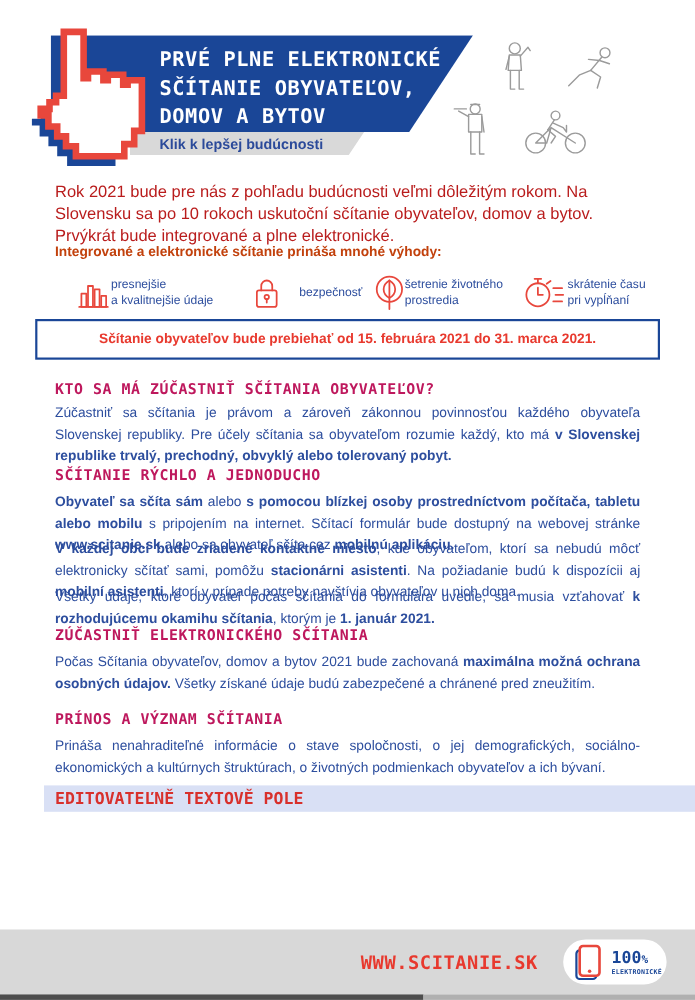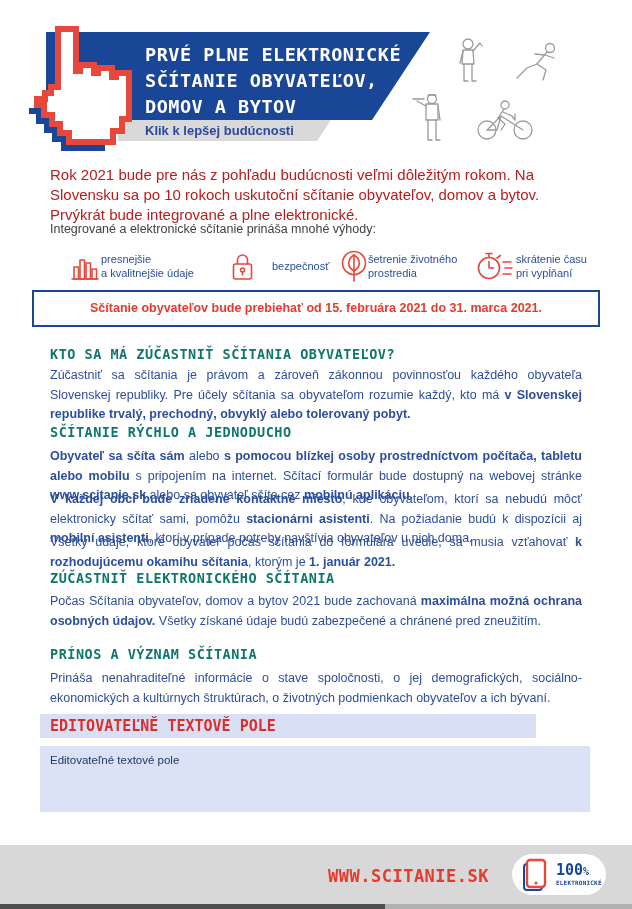--- a/index.html
+++ b/index.html
@@ -12,31 +12,31 @@
   .banner-title{padding:10px 0 0 99px;color:#ffffff;
           font-family:"DejaVu Sans Mono",monospace;font-weight:bold;
           font-size:18.5px;line-height:26px;letter-spacing:.5px;white-space:nowrap;}
   .tagline-strip{left:118px;top:120px;width:213px;height:21px;background:#d9d9d9;
           clip-path:polygon(0 0,100% 0,calc(100% - 14px) 100%,0 100%);}
   .tagline-strip span{display:block;padding-left:27px;font-size:13px;line-height:21px;
           color:#2b4a9a;font-weight:bold;}
   .figure{stroke:#9b9b9b;fill:none;stroke-width:1.3;stroke-linecap:round;stroke-linejoin:round;}
   
   .intro{left:50px;top:165px;width:532px;font-size:15px;line-height:20px;color:#b91c1c;}
-  .subhead{left:50px;top:222px;width:532px;font-size:12.5px;color:#404040;font-weight:normal;}
+  .subhead{left:50px;top:222px;width:532px;font-size:12.5px;color:#c2410c;font-weight:bold;}
   .benefit-icon{stroke:#e8473c;fill:none;stroke-width:1.6;stroke-linecap:round;stroke-linejoin:round;}
   .benefit-label{font-size:11px;line-height:14px;color:#2d4e9e;}
   .datebox{left:32px;top:290px;width:564px;height:33px;border:2px solid #1a4697;
           text-align:center;line-height:33px;color:#e8392e;font-weight:bold;font-size:12.5px;}
-  .h-red{left:50px;width:540px;color:#0f766e;font-family:"DejaVu Sans Mono",monospace;
+  .h-red{left:50px;width:540px;color:#be185d;font-family:"DejaVu Sans Mono",monospace;
           font-weight:bold;font-size:13.5px;letter-spacing:.5px;white-space:nowrap;}
   .para{left:50px;width:532px;font-size:12.5px;line-height:19.5px;color:#2d4e9e;text-align:justify;}
   .b{font-weight:bold;}
   
-  .edit-strip{left:40px;top:714px;width:496px;height:24px;background:#d9e0f5;
+  .edit-strip{left:40px;top:714px;width:592px;height:24px;background:#d9e0f5;
           color:#d8302c;font-family:"DejaVu Sans Mono",monospace;font-weight:bold;
           font-size:15px;line-height:24px;padding-left:10px;box-sizing:border-box;}
   .edit-box{left:40px;top:746px;width:550px;height:66px;background:#dbe2f6;
           font-size:11.5px;color:#1f3864;padding:8px 10px;box-sizing:border-box;}
   
   .footer-bar{left:0;top:845px;width:632px;height:59px;background:#d8d8d8;}
   .logo{left:36px;top:858px;display:flex;gap:7px;align-items:flex-start;}
   .logo-mark{font-family:"DejaVu Sans Mono",monospace;font-weight:bold;font-size:13px;
           line-height:11.5px;color:#1a4697;letter-spacing:-.5px;}
   .logo-mark .red{color:#e8392e;}
@@ -162,21 +162,20 @@
   <div class="abs para" style="top:490px;"><span class="b">V každej obci bude zriadené kontaktné miesto</span><span>, kde obyvateľom, ktorí sa nebudú môcť elektronicky sčítať sami, pomôžu </span><span class="b">stacionárni asistenti</span><span>. Na požiadanie budú k dispozícii aj </span><span class="b">mobilní asistenti</span><span>, ktorí v prípade potreby navštívia obyvateľov u nich doma.</span></div>
   <div class="abs para" style="top:533px;"><span>Všetky údaje, ktoré obyvateľ počas sčítania do formulára uvedie, sa musia vzťahovať </span><span class="b">k rozhodujúcemu okamihu sčítania</span><span>, ktorým je </span><span class="b">1. január 2021.</span></div>
 
   <div class="abs h-red" style="top:570px;">ZÚČASTNIŤ ELEKTRONICKÉHO SČÍTANIA</div>
   <div class="abs para" style="top:592px;"><span>Počas Sčítania obyvateľov, domov a bytov 2021 bude zachovaná </span><span class="b">maximálna možná ochrana osobných údajov.</span><span> Všetky získané údaje budú zabezpečené a chránené pred zneužitím.</span></div>
 
   <div class="abs h-red" style="top:646px;">PRÍNOS A VÝZNAM SČÍTANIA</div>
   <div class="abs para" style="top:669px;"><span>Prináša nenahraditeľné informácie o stave spoločnosti, o jej demografických, sociálno-ekonomických a kultúrnych štruktúrach, o životných podmienkach obyvateľov a ich bývaní.</span></div>
 
   <div class="abs edit-strip">EDITOVATEĽNĚ TEXTOVĚ POLE</div>
-  <div class="abs edit-box">Editovateľné textové pole</div>
 
   <div class="abs footer-bar"></div>
   <div class="abs footer-url">WWW.SCITANIE.SK</div>
   <div class="abs badge">
     <svg style="margin-left:9px;" width="28" height="34" viewBox="0 0 28 34">
       <rect x="3" y="6" width="18" height="26" rx="3" fill="none" stroke="#1a4697" stroke-width="2"></rect>
       <rect x="6" y="2" width="18" height="27" rx="3" fill="#ffffff" stroke="#e8473c" stroke-width="2.4"></rect>
       <circle cx="15" cy="25" r="1.6" fill="#e8473c"></circle>
     </svg>
     <div class="badge-text" style="margin-left:7px;">

